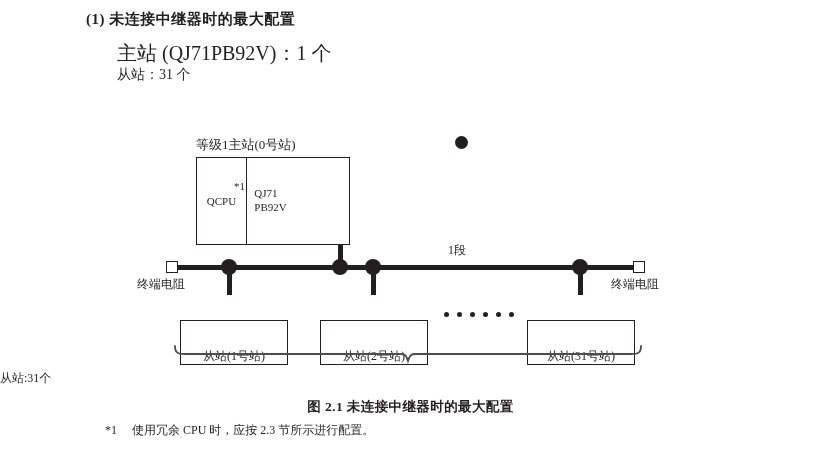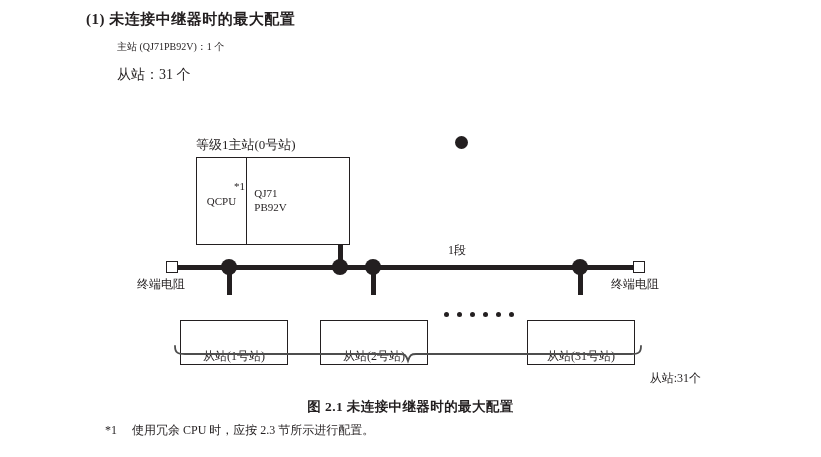--- a/index.html
+++ b/index.html
@@ -20,21 +20,21 @@
   
   #heading-title {
     left: 86px; top: 10px;
     font-size: 15px;
     font-weight: bold;
     letter-spacing: 0.5px;
     white-space: nowrap;
   }
   #spec-master {
     left: 117px; top: 40px;
-    font-size: 10px;
+    font-size: 20px;
     white-space: nowrap;
   }
   #spec-slave {
     left: 117px; top: 66px;
     font-size: 14px;
     white-space: nowrap;
     text-align: right;
   }
 
   
@@ -160,21 +160,21 @@
     border-radius: 50%;
     background: #231f20;
     display: block;
   }
 
   
   #brace-wrap { left: 172px; top: 344px; }
   #total-label {
     left: 0; top: 370px;
     width: 701px;
-    text-align: right;
+    text-align: left;
     font-size: 12px;
   }
 
   
   #figure-caption {
     left: 0; top: 398px;
     width: 821px;
     text-align: center;
     font-size: 13.5px;
     font-weight: bold;

